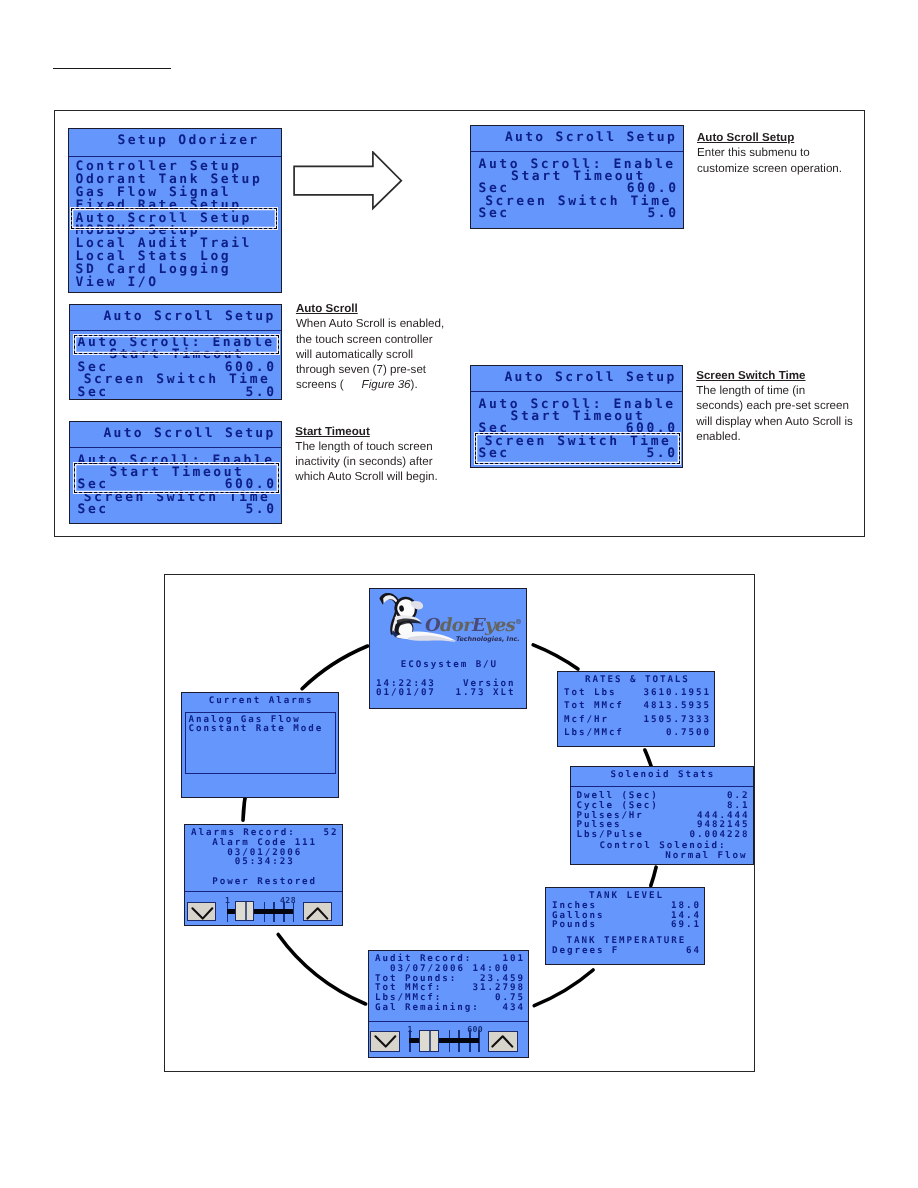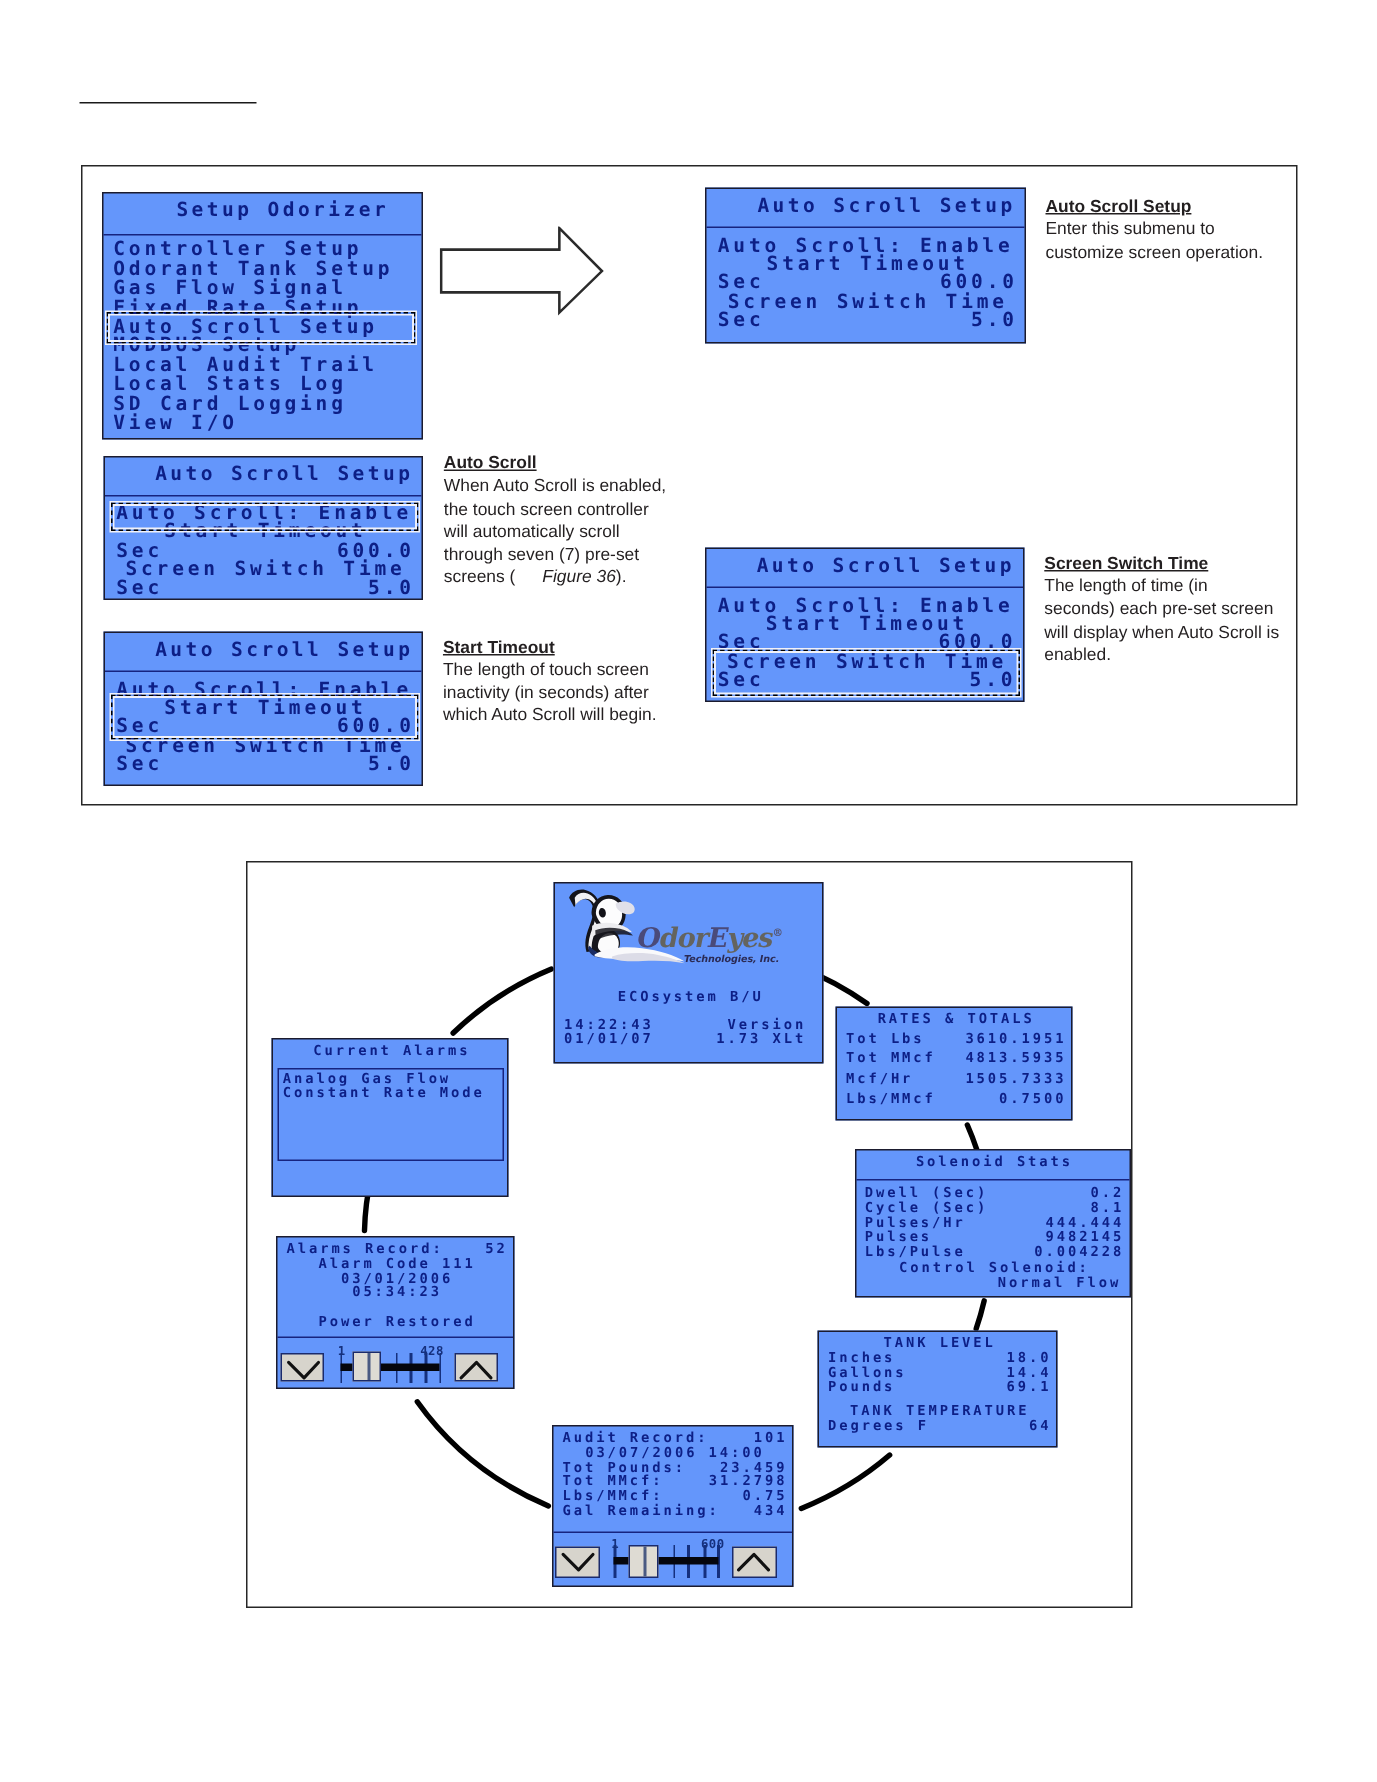--- a/index.html
+++ b/index.html
@@ -60,21 +60,21 @@
   #arcs{position:absolute;left:-1.3px;top:-1.3px;overflow:visible;}
   .s36{font-family:"DejaVu Sans Mono",monospace;}
   .t36{font-size:9.2px;line-height:9.8px;letter-spacing:1.95px;white-space:pre;
        font-weight:bold;color:#0d1f86;font-family:"DejaVu Sans Mono",monospace;
        margin:0 5px 0 6px;position:relative;}
   .t36.c,.t36.center{text-align:center;text-indent:1.95px;}
   .t36.r{text-align:right;}
   .t36.sp,.t36.row{display:flex;justify-content:space-between;}
   .t36.sp span:last-child,.t36.row span:last-child{margin-right:-1.95px;}
 
-  #sc-splash{left:204px;top:13px;width:180px;height:121px;}
+  #sc-splash{left:204px;top:13px;width:158px;height:121px;}
   #sc-splash .logo{position:absolute;left:5px;top:2px;width:148px;height:62px;}
   #sc-splash .t36.c{position:absolute;left:0;right:0;top:71px;}
   #sp-time{position:absolute;left:0;right:7.5px;top:89.8px;}
   #sp-date{position:absolute;left:0;right:7.5px;top:99.2px;}
 
   #sc-rates{left:392px;top:96px;width:158px;height:76px;}
   #sc-rates .t36.c{margin-top:3px;}
   #sc-rates .rows{margin-top:3px;}
   #sc-rates .rows .t36{margin-bottom:3.75px;}
 

